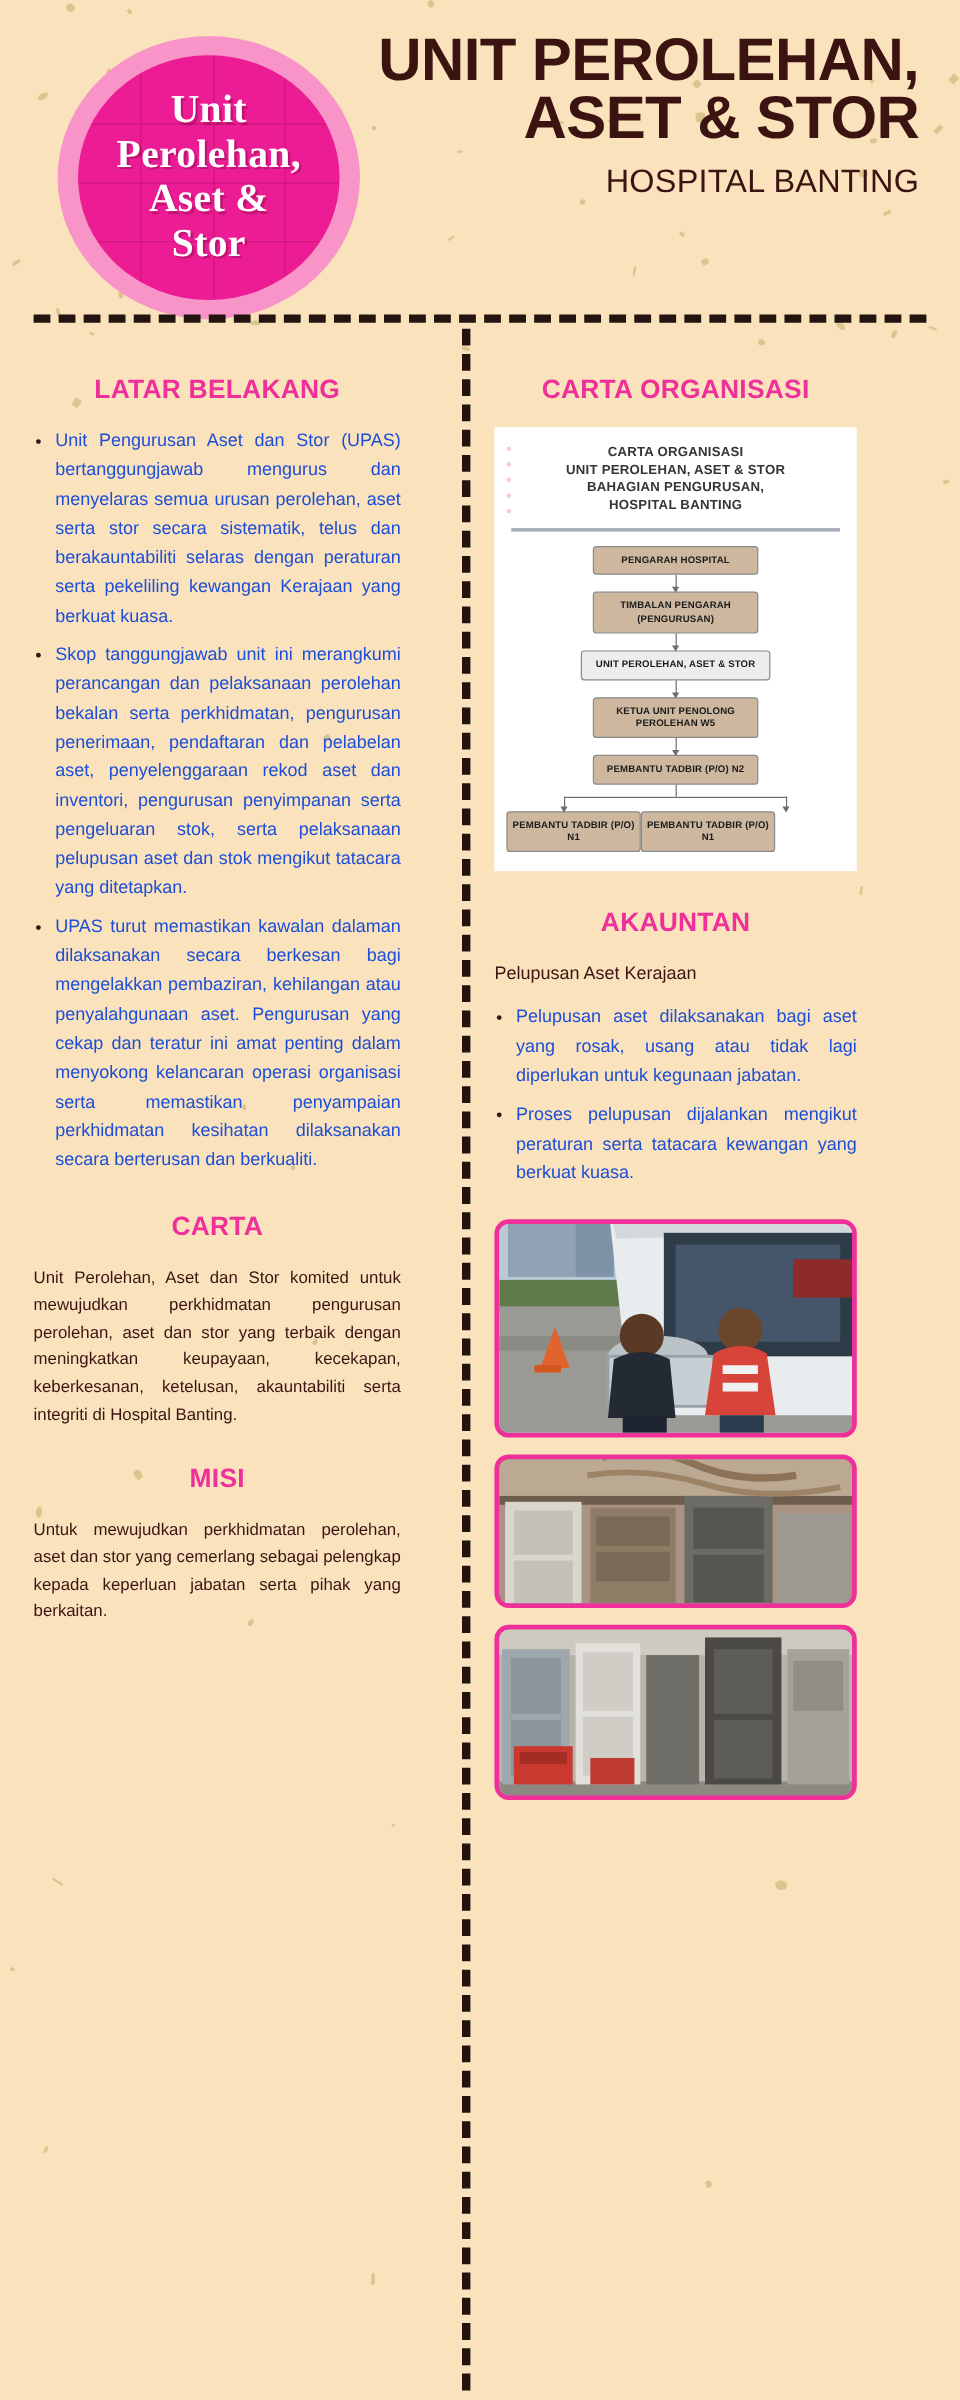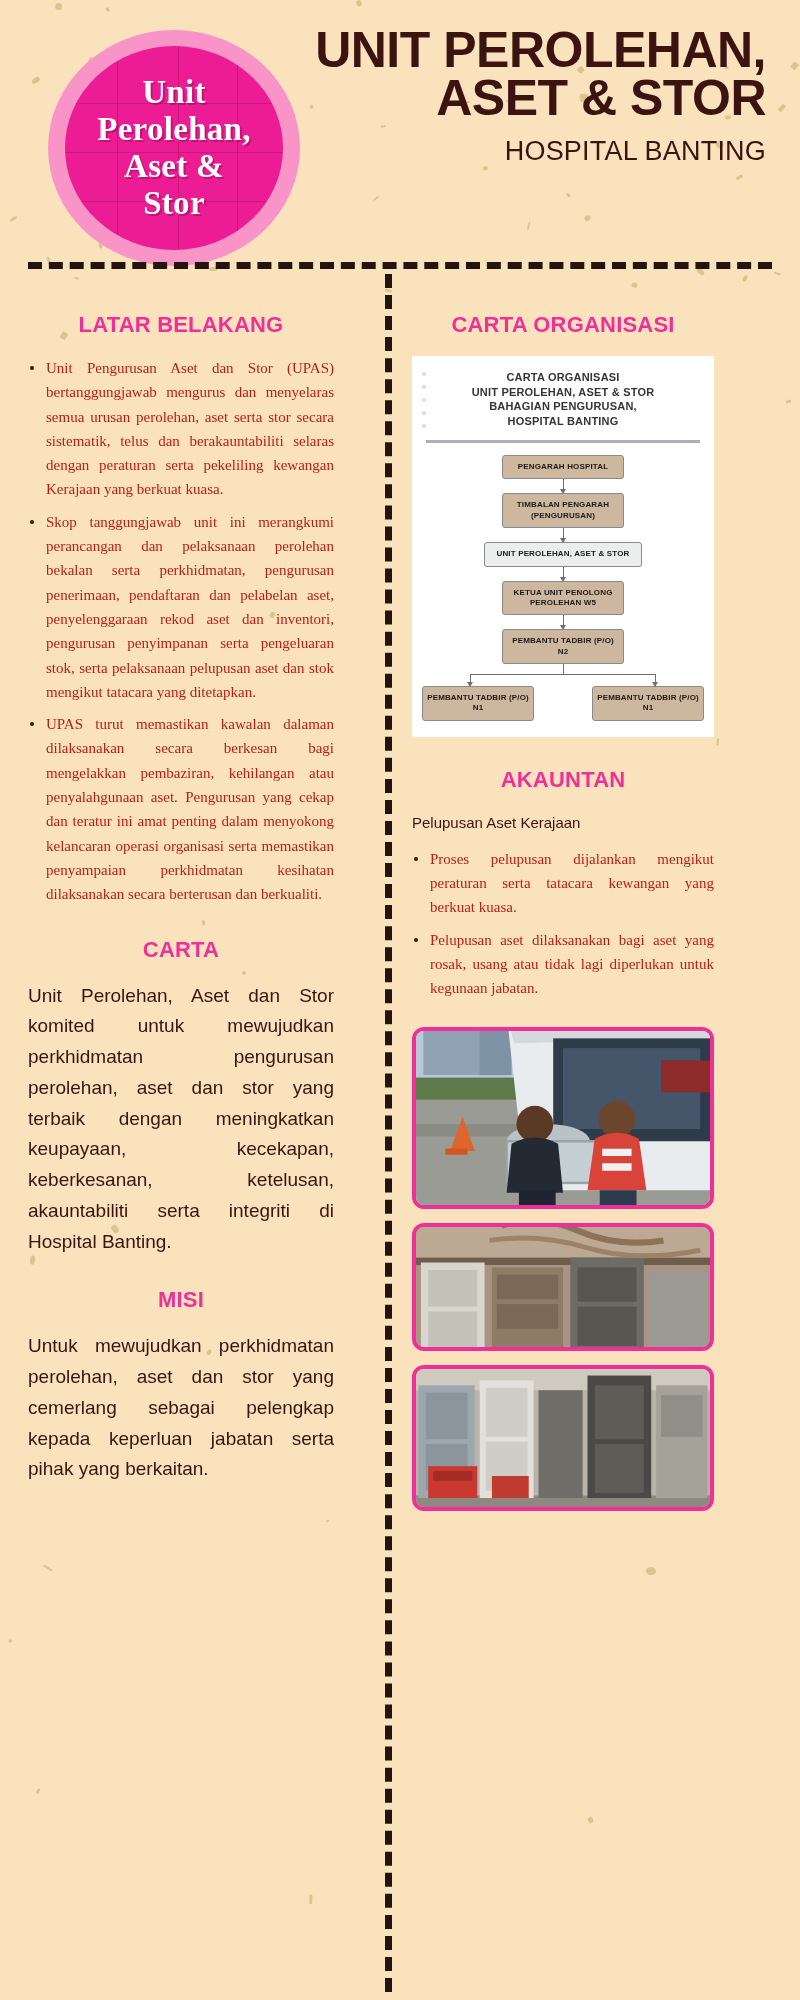--- a/index.html
+++ b/index.html
@@ -139,38 +139,37 @@
     letter-spacing: .2px;
     margin: 12px 0 18px 0;
   }
   .sec-head.mt { margin-top: 30px; }
 
   ul.bullets { list-style: none; }
   ul.bullets > li {
     position: relative;
     padding-left: 18px;
     margin-bottom: 8px;
-    color: #b91c1c;
+    color: #1d4ed8;
     font-size: 15px;
     line-height: 1.62;
     text-align: justify;
     text-justify: inter-word;
-    font-family: Liberation Serif, serif;
   }
   ul.bullets > li::before {
     content: "";
     position: absolute;
     left: 2px; top: 10px;
     width: 4px; height: 4px;
     border-radius: 50%;
     background: #3b1412;
   }
   p.para {
     color: #3b1412;
-    font-size: 19px;
+    font-size: 14px;
     line-height: 1.62;
     text-align: justify;
     text-justify: inter-word;
     margin-bottom: 4px;
   }
   .plain-line {
     color: #3b1412;
     font-size: 15px;
     line-height: 1.6;
     margin: 2px 0 12px 0;
@@ -214,21 +213,21 @@
     font-weight: 700;
     color: #1a1a1a;
     text-align: center;
     line-height: 1.3;
     padding: 6px 4px;
     letter-spacing: .15px;
   }
   .node.tan { background: #cdb79e; }
   .node.grey { background: #eceeee; }
   .node-row { display: flex; justify-content: center; }
-  .node-w { width: 122px; }
+  .node-w { width: 138px; }
   .node-w2 { width: 158px; }
   .connector {
     width: 1px;
     height: 14px;
     background: #6e6e6e;
     margin: 0 auto;
     position: relative;
   }
   .connector::after {
     content: "";
@@ -249,21 +248,21 @@
   .split .drop { position:absolute; top:10px; width:1px; height:12px; background:#6e6e6e; }
   .split .drop.l { left:0; }
   .split .drop.r { right:0; }
   .split .drop::after {
     content:"";
     position:absolute; left:-3px; bottom:-1px;
     border-left:3.5px solid transparent;
     border-right:3.5px solid transparent;
     border-top:5px solid #6e6e6e;
   }
-  .leaf-row { display:flex; justify-content:space-between; }
+  .leaf-row { display:flex; }
   .leaf { width: 112px; }
 
   
   .photos { margin-top: 26px; }
   .photo {
     border: 4px solid #ef2f9a;
     border-radius: 12px;
     overflow: hidden;
     margin-bottom: 14px;
     position: relative;
@@ -450,22 +449,22 @@
           </div>
 
         </div>
       </div>
 
       <div class="sec-head mt">AKAUNTAN</div>
 
       <div class="plain-line">Pelupusan Aset Kerajaan</div>
 
       <ul class="bullets">
+        <li>Pelupusan aset dilaksanakan bagi aset yang rosak, usang atau tidak lagi diperlukan untuk kegunaan jabatan.</li>
         <li>Proses pelupusan dijalankan mengikut peraturan serta tatacara kewangan yang berkuat kuasa.</li>
-        <li>Pelupusan aset dilaksanakan bagi aset yang rosak, usang atau tidak lagi diperlukan untuk kegunaan jabatan.</li>
       </ul>
 
       <div class="photos">
 
         <div class="photo p1">
           <svg class="ph-svg" viewBox="0 0 240 182" preserveAspectRatio="xMidYMid slice">
             <rect x="0" y="0" width="240" height="182" fill="#c9cdd0"></rect>
             <rect x="0" y="0" width="240" height="62" fill="#b9c9d8"></rect>
             <rect x="6" y="8" width="50" height="48" fill="#8fa3b4"></rect>
             <rect x="52" y="14" width="26" height="42" fill="#7f93a6"></rect>

